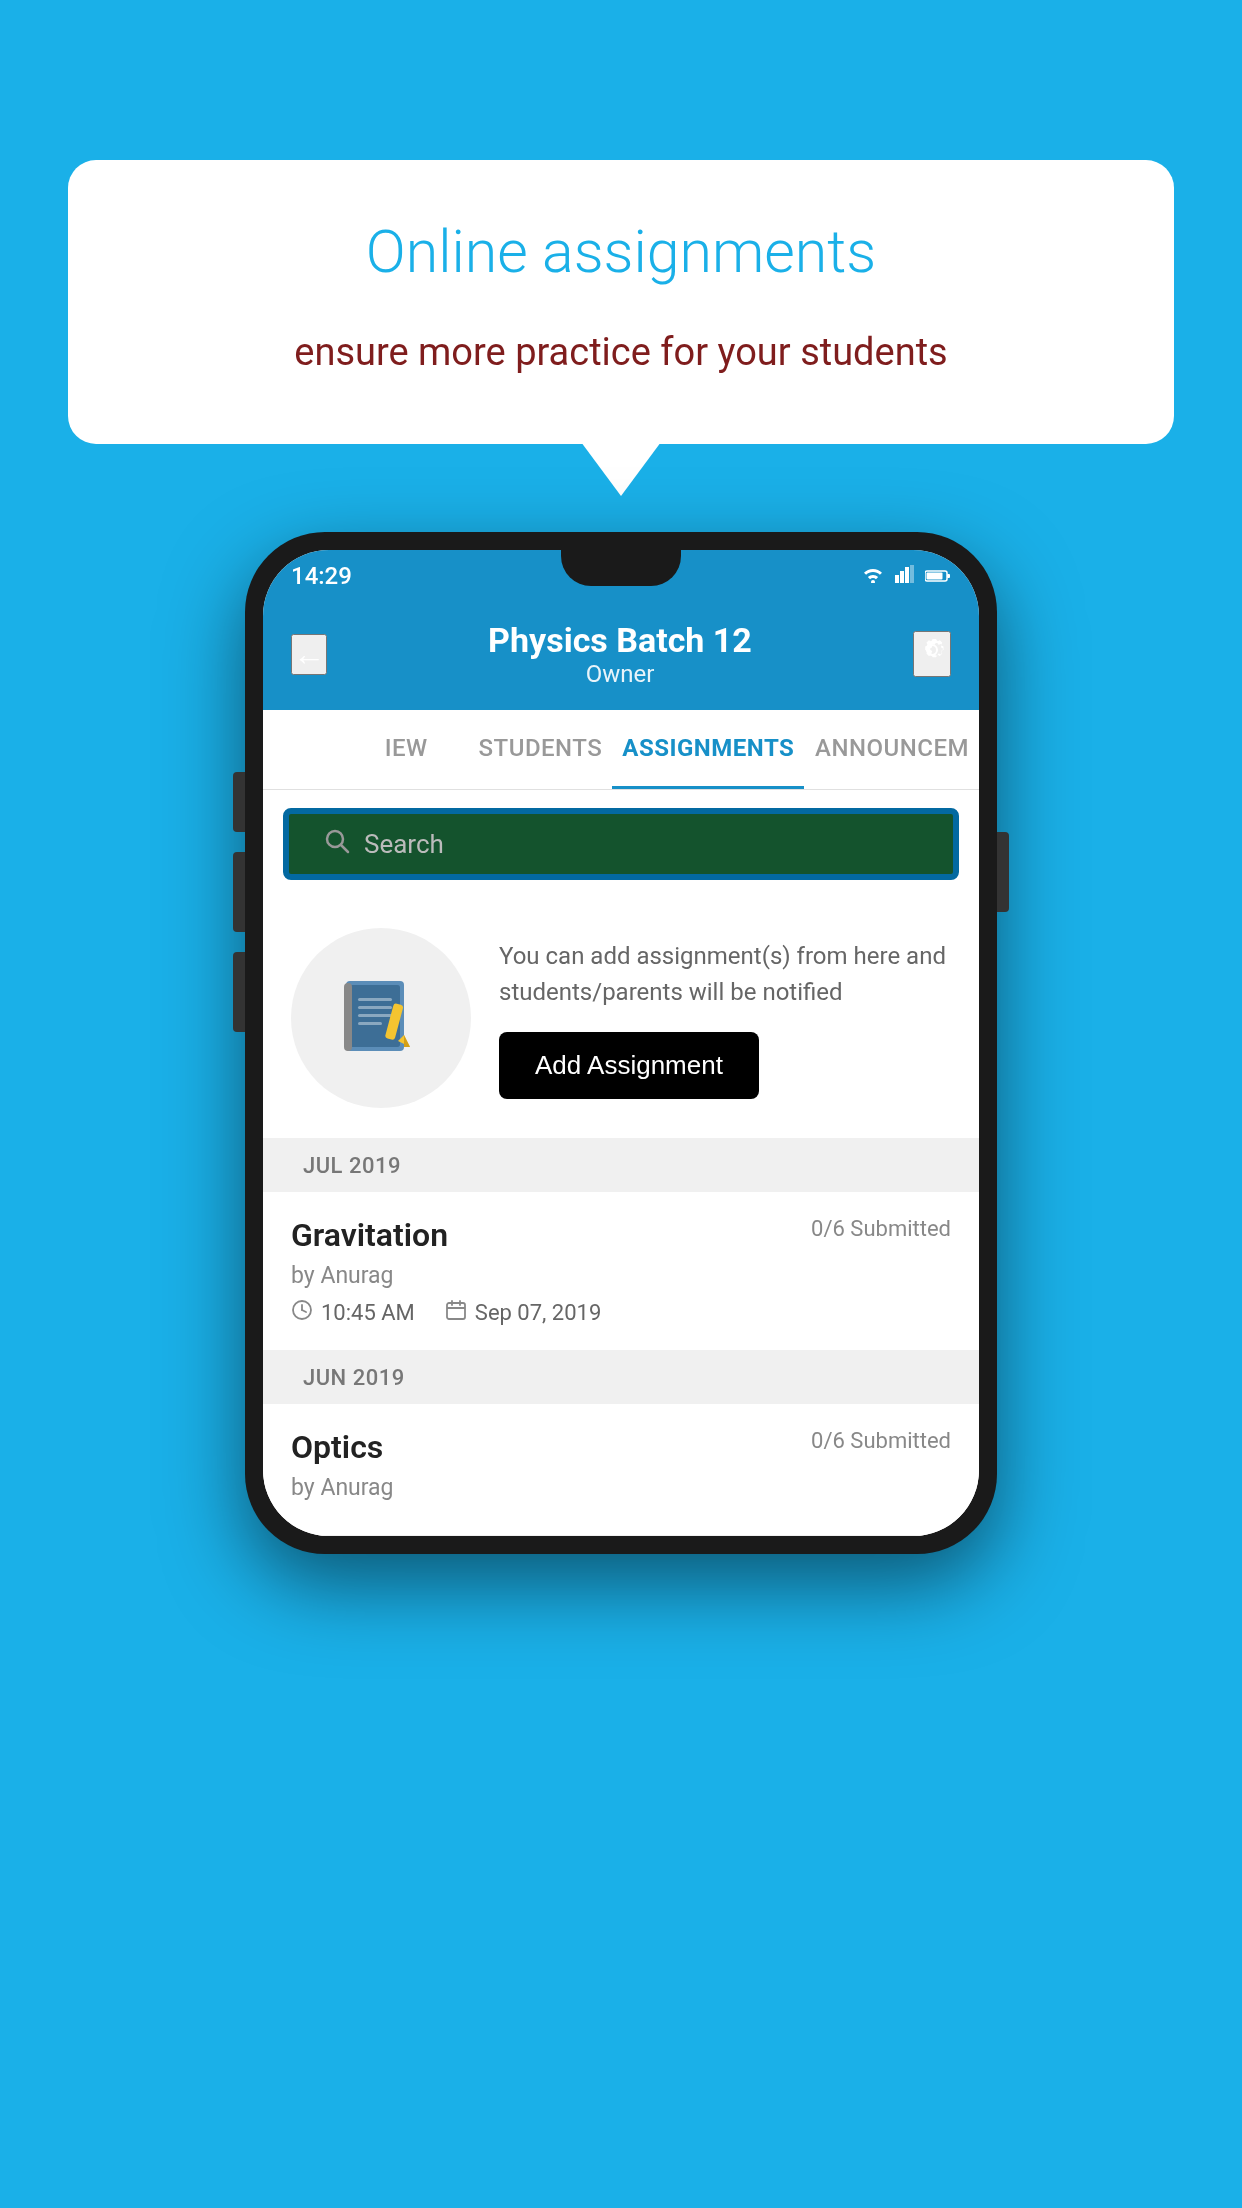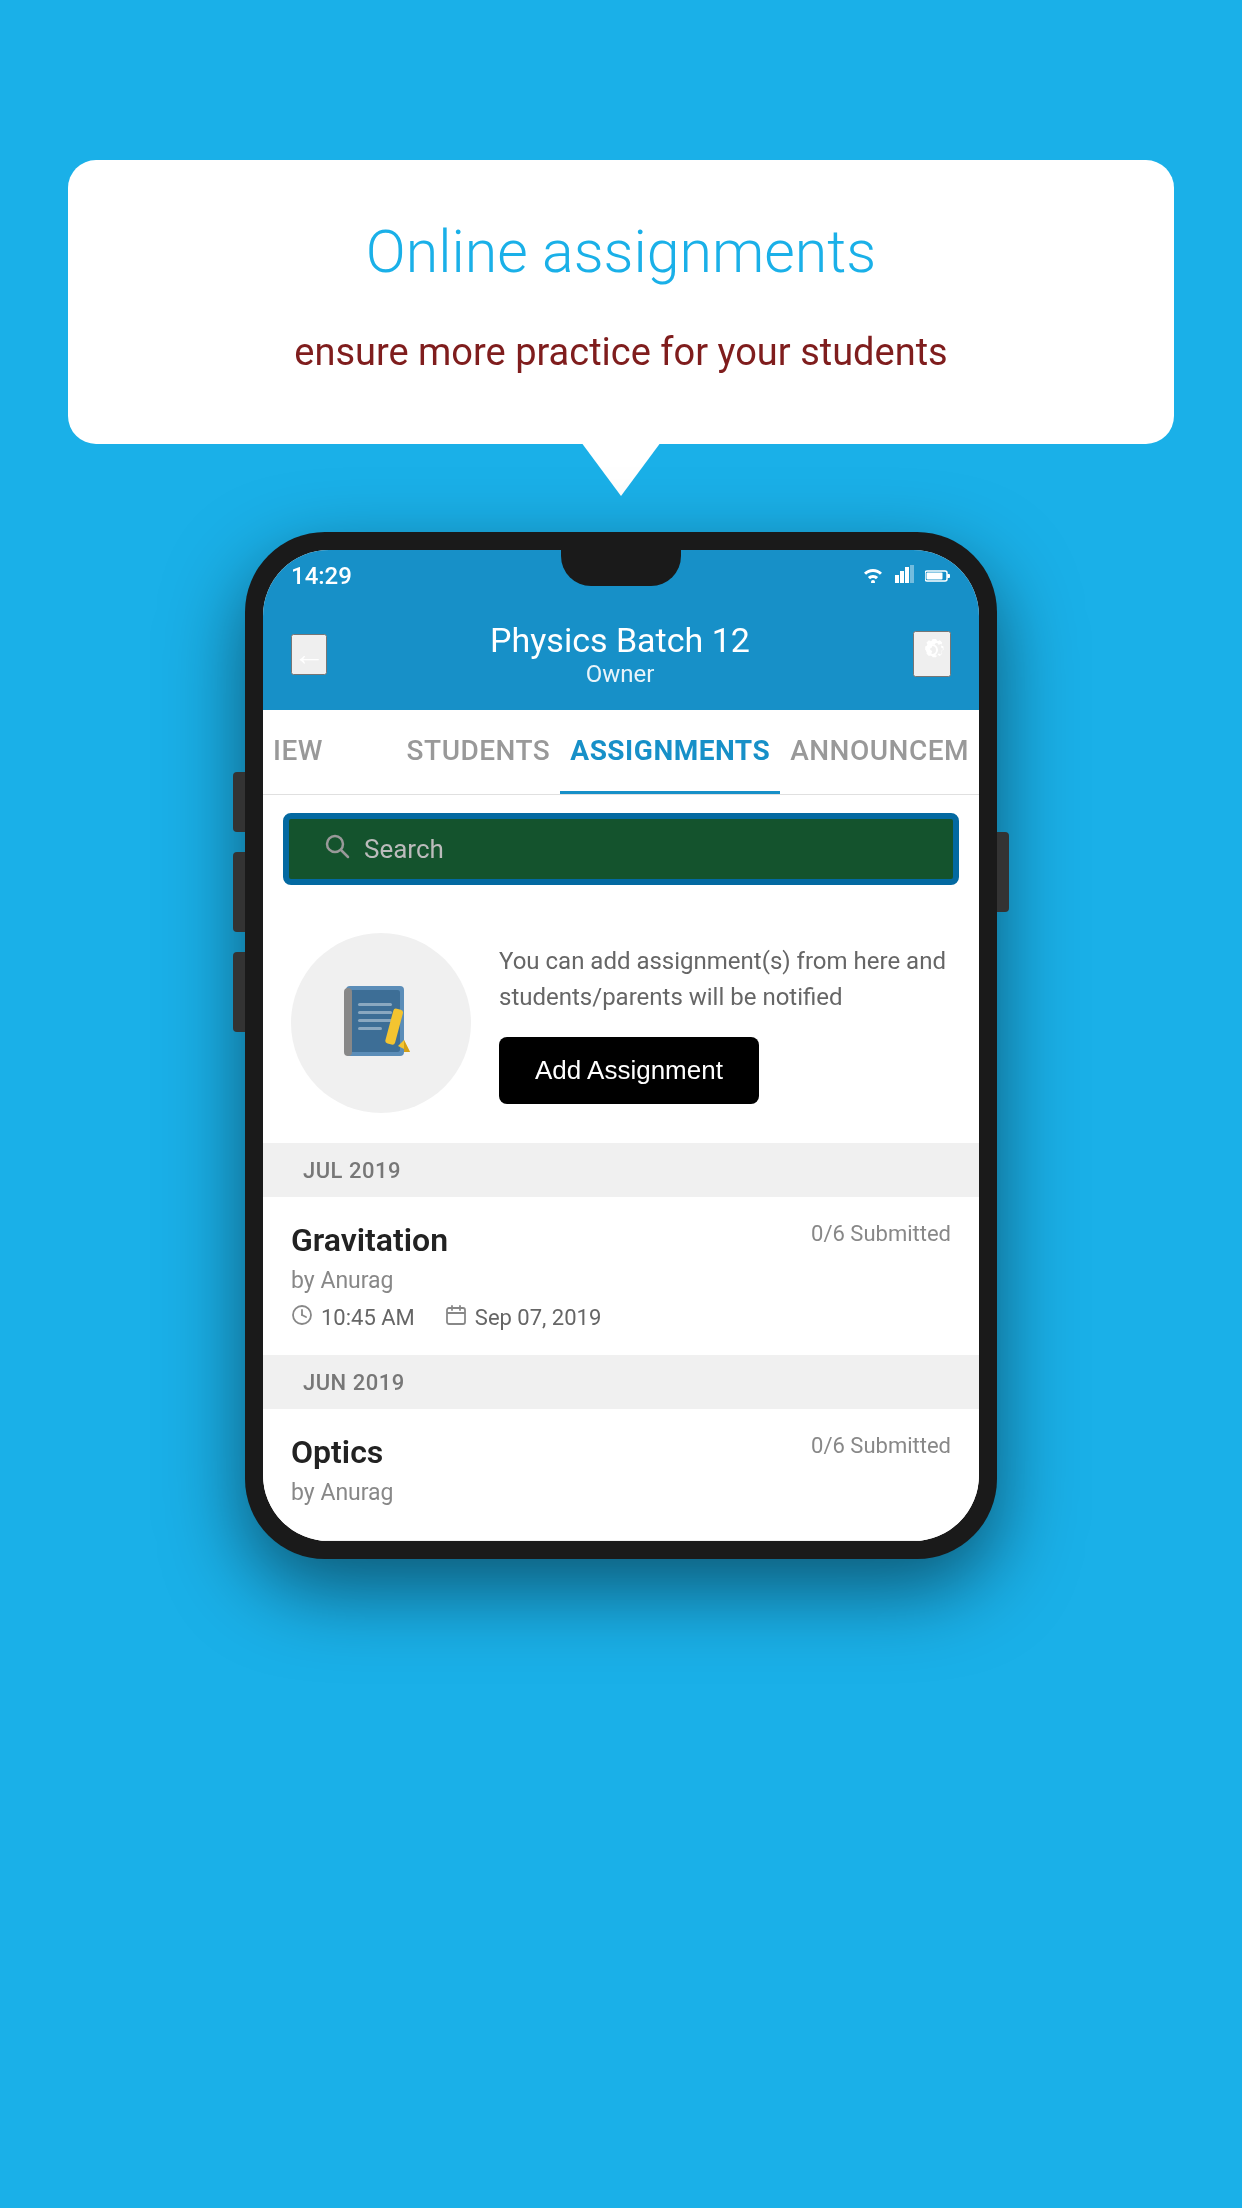--- a/index.html
+++ b/index.html
@@ -136,21 +136,21 @@
       cursor: pointer;
     }
 
     .header-center {
       text-align: center;
     }
 
     .header-title {
       color: white;
       font-size: 34px;
-      font-weight: 400;
+      font-weight: 700;
     }
 
     .header-subtitle {
       color: rgba(255,255,255,0.9);
       font-size: 24px;
     }
 
     .settings-btn {
       color: white;
       font-size: 32px;
@@ -161,22 +161,22 @@
     .tabs-container {
       display: flex;
       background: white;
       border-bottom: 1px solid #e0e0e0;
       overflow: hidden;
     }
 
     .tab {
       flex: 1;
       padding: 24px 10px;
-      text-align: left;
-      font-size: 28px;
+      text-align: right;
+      font-size: 24px;
       color: #999;
       font-weight: 500;
       letter-spacing: 0.5px;
       cursor: pointer;
       white-space: nowrap;
     }
 
     .tab.active {
       color: #1790c8;
       border-bottom: 3px solid #1790c8;

